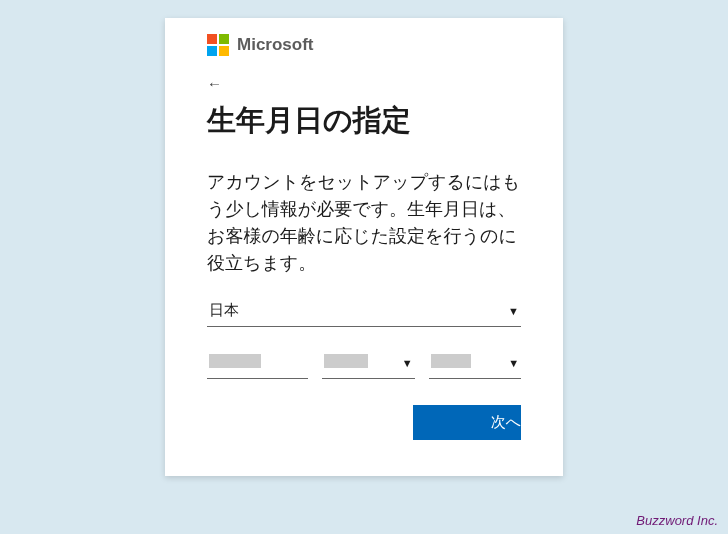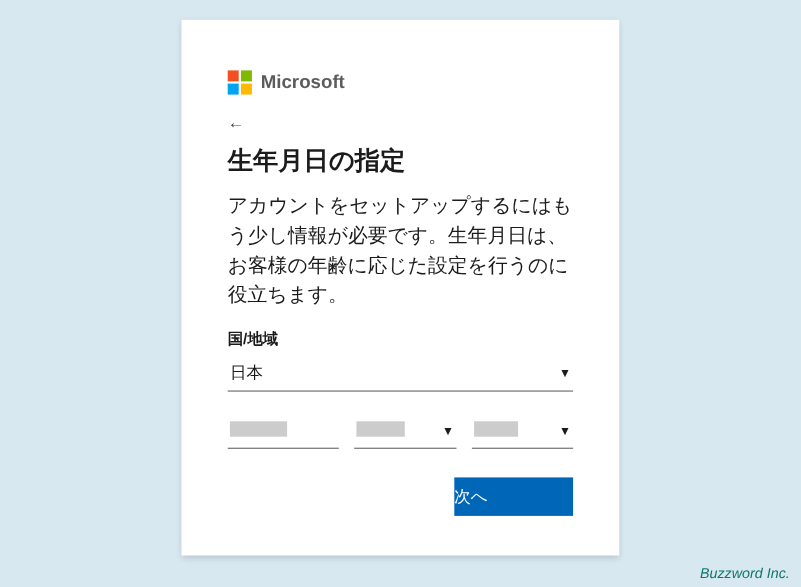--- a/index.html
+++ b/index.html
@@ -12,21 +12,21 @@
       background: #d8e8f0;
       width: 728px;
       height: 534px;
       position: relative;
       overflow: hidden;
     }
     .card {
       background: #fff;
       width: 398px;
       margin: 18px auto 0;
-      padding: 46px 42px 36px;
+      padding: 16px 42px 36px;
       box-shadow: 0 2px 6px rgba(0,0,0,0.15);
     }
     .ms-logo-row {
       display: flex;
       align-items: center;
       margin-bottom: 18px;
     }
     .ms-logo {
       width: 22px;
       height: 22px;
@@ -53,24 +53,24 @@
       color: #1b1b1b;
     }
     .back-arrow {
       font-size: 15px;
       color: #404040;
       margin-right: 8px;
       cursor: pointer;
       line-height: 1;
     }
     h1.title {
-      font-size: 23px;
+      font-size: 29px;
       font-weight: 600;
       color: #1b1b1b;
-      margin-bottom: 12px;
+      margin-bottom: 28px;
     }
     .desc {
       font-size: 18px;
       color: #1b1b1b;
       line-height: 1.5;
       margin-bottom: 18px;
     }
     .field-label {
       font-size: 14px;
       font-weight: 600;
@@ -117,28 +117,28 @@
       justify-content: flex-end;
     }
     .btn-primary {
       background: #0067b8;
       color: #fff;
       border: none;
       padding: 8px 0;
       width: 108px;
       font-size: 15px;
       cursor: pointer;
-      text-align: left;
+      text-align: right;
     }
     .watermark {
       position: absolute;
       right: 10px;
       bottom: 6px;
       font-size: 13px;
-      color: #0f766e;
+      color: #701a75;
       font-style: italic;
     }
   </style>
 </head>
 <body>
 
 <div class="card">
 
   <div class="ms-logo-row">
     <div class="ms-logo">
@@ -151,21 +151,20 @@
   </div>
 
   <div class="identity-row">
     <span class="back-arrow">←</span>
   </div>
 
   <h1 class="title">生年月日の指定</h1>
 
   <p class="desc">アカウントをセットアップするにはもう少し情報が必要です。生年月日は、お客様の年齢に応じた設定を行うのに役立ちます。</p>
 
-  <div class="field-label">国/地域</div>
   <div class="select-wrap">
     <span class="select-value">日本</span>
     <span class="chevron">▼</span>
   </div>
 
   <div class="dob-row">
     <div class="select-wrap year">
       <span class="select-value"><span class="select-placeholder" style="width:52px"></span></span>
     </div>
     <div class="select-wrap">

